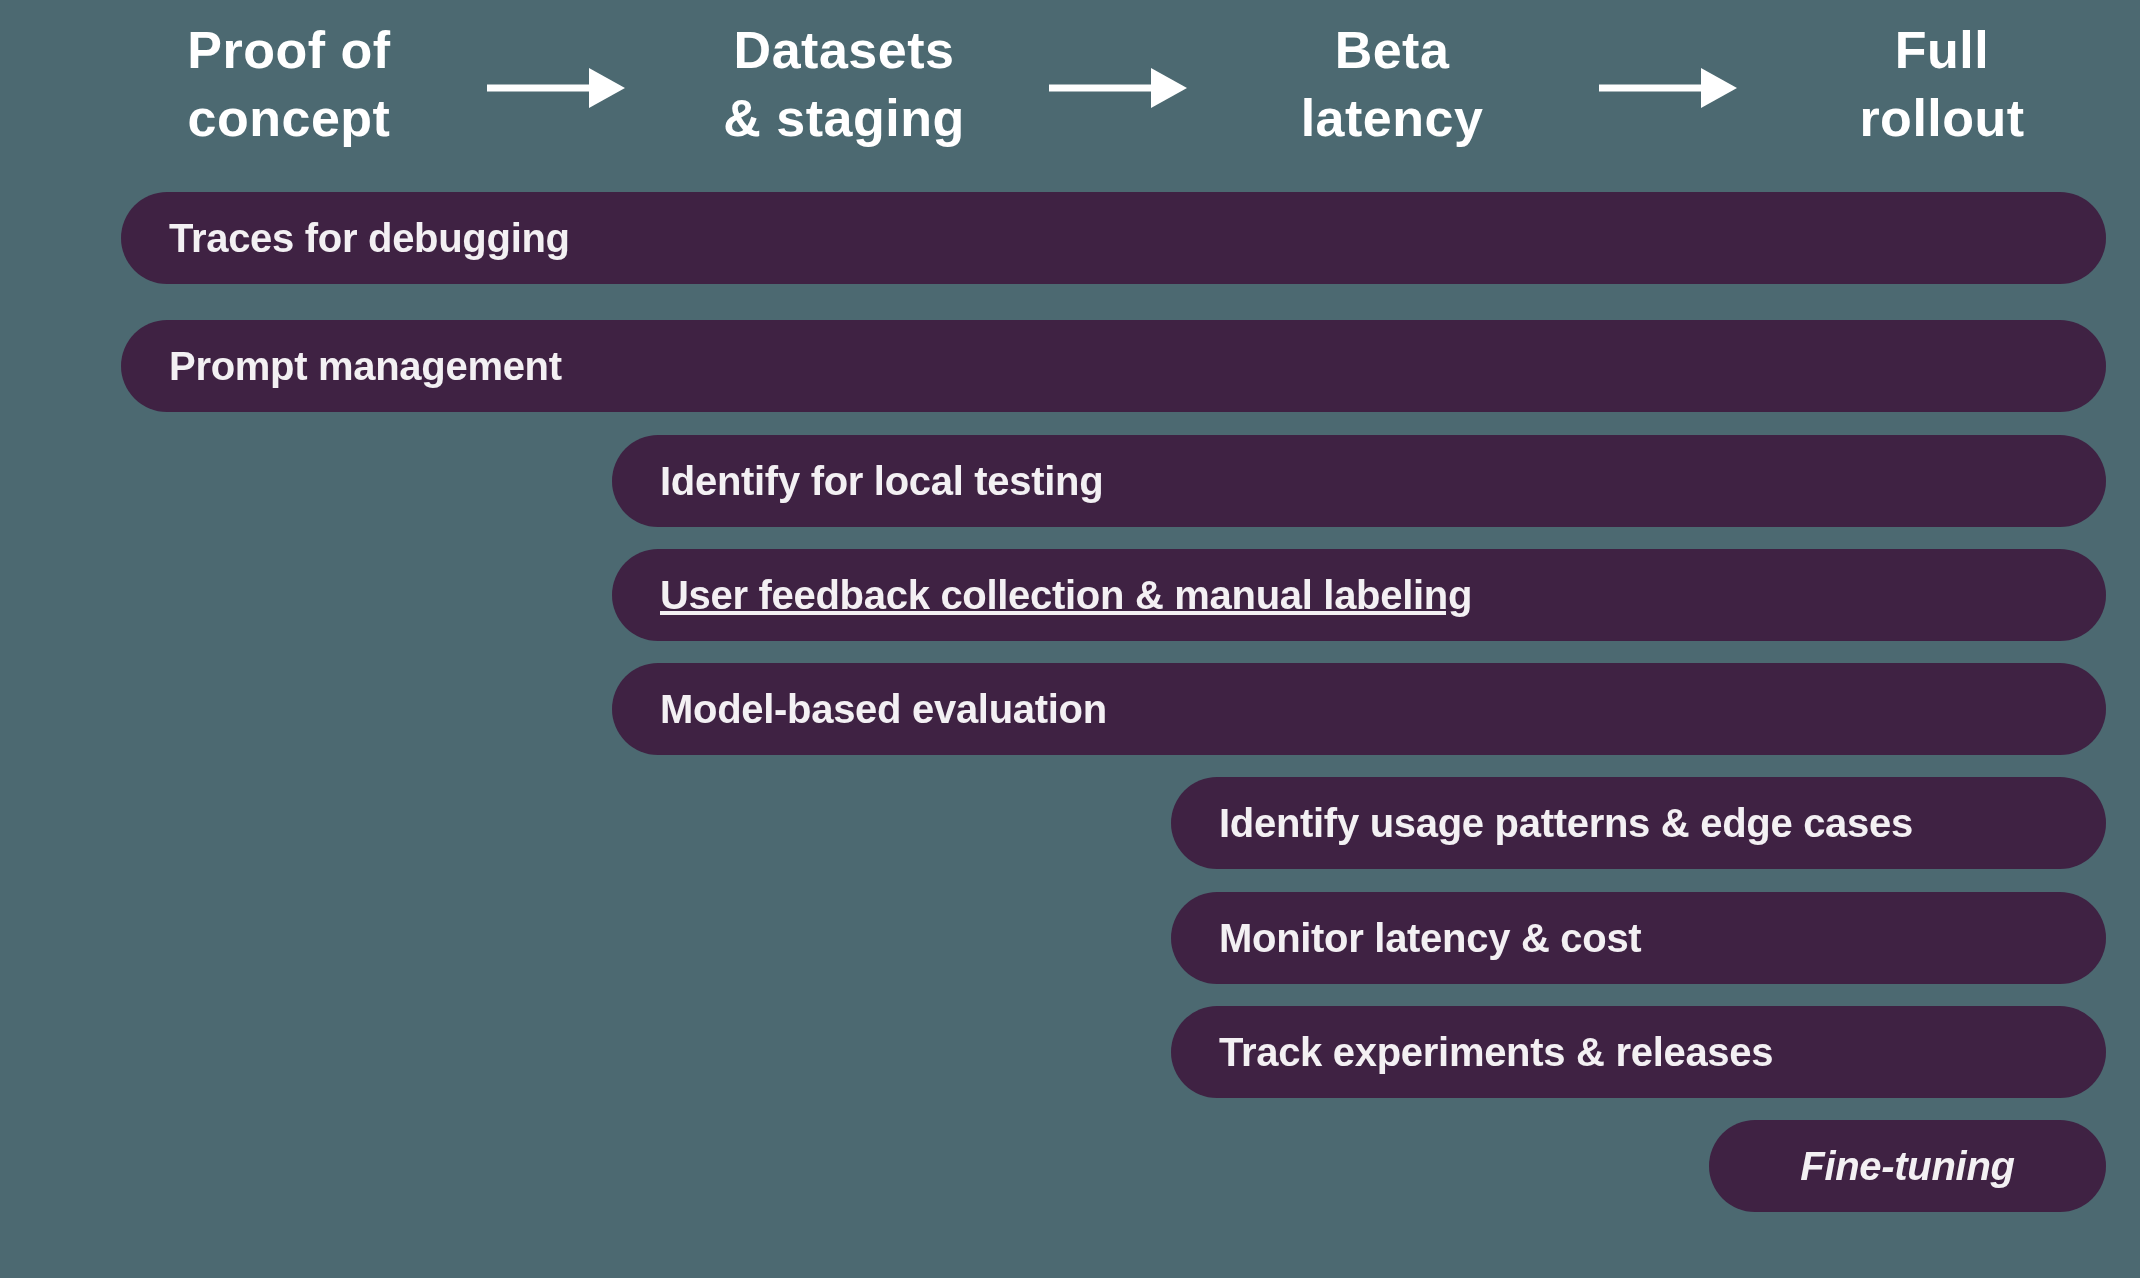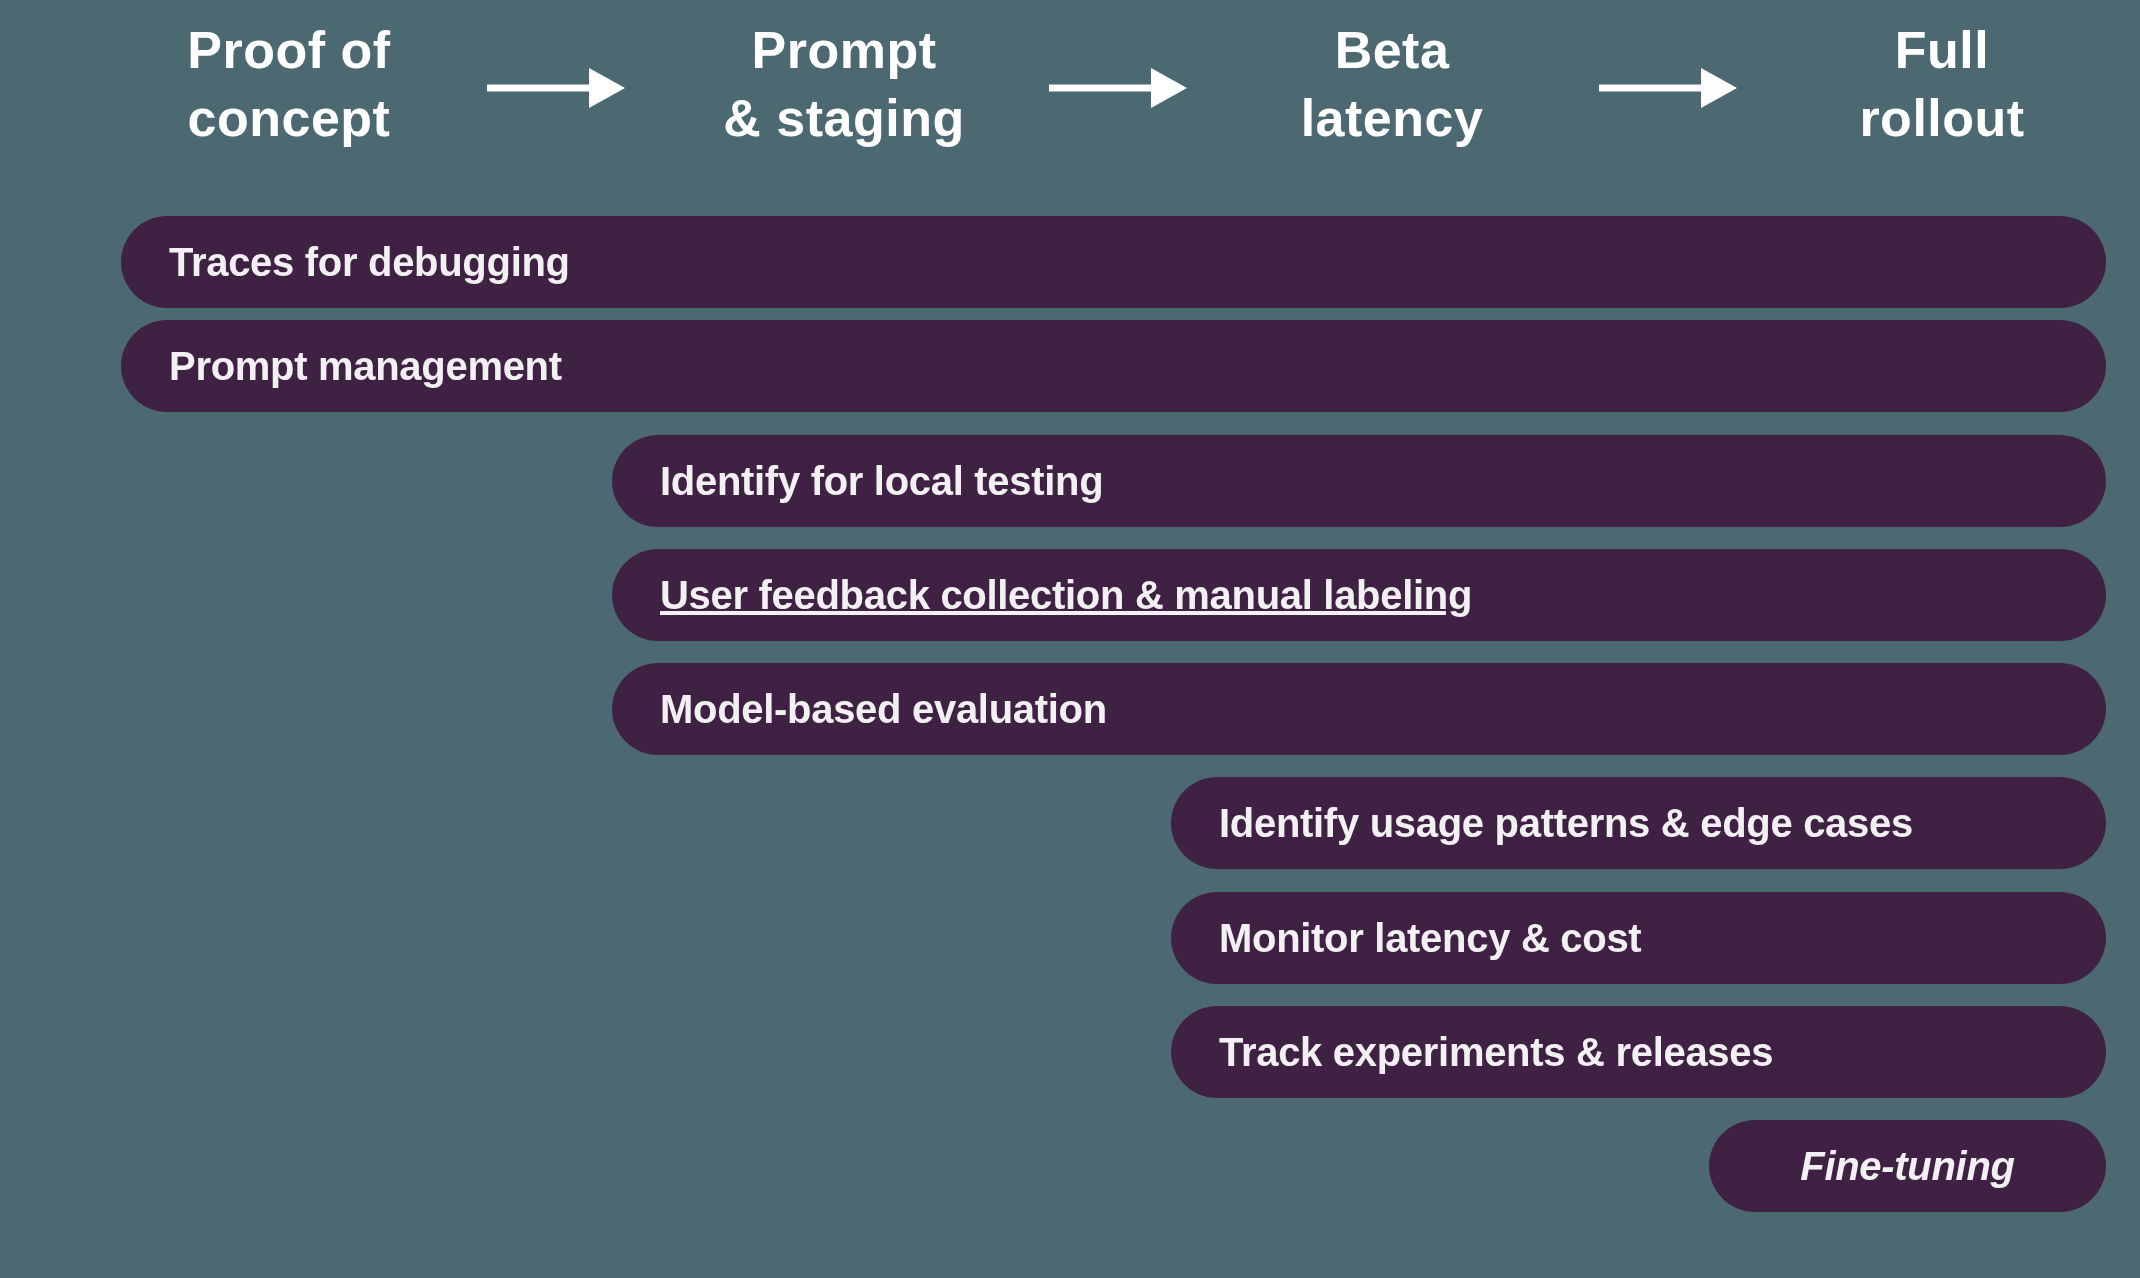--- a/index.html
+++ b/index.html
@@ -56,41 +56,41 @@
     padding-left: 48px;
     font-size: 40px;
     font-weight: bold;
     letter-spacing: -0.3px;
     white-space: nowrap;
   }
   .from-stage-1 { left: 77px; }
   .from-stage-2 { left: 568px; }
   .from-stage-3 { left: 1127px; }
   .from-stage-4 { left: 1665px; font-style: italic; }
-  .bar-row-1 { top: 216px; }
+  .bar-row-1 { top: 192px; }
   .bar-row-2 { top: 320px; }
   .bar-row-3 { top: 435px; }
   .bar-row-4 { top: 549px; text-decoration: underline; }
   .bar-row-5 { top: 663px; }
   .bar-row-6 { top: 777px; text-align: center; }
   .bar-row-7 { top: 892px; }
   .bar-row-8 { top: 1006px; }
   .bar-row-9 { top: 1120px; justify-content: center; padding-left: 0; }
 </style>
 </head>
 <body>
 
 <div class="canvas">
 
   <div class="stage stage-1">
     <div>Proof of</div>
     <div>concept</div>
   </div>
   <div class="stage stage-2">
-    <div>Prompt</div>
+    <div>Datasets</div>
     <div>&amp; staging</div>
   </div>
   <div class="stage stage-3">
     <div>Beta</div>
     <div>latency</div>
   </div>
   <div class="stage stage-4">
     <div>Full</div>
     <div>rollout</div>
   </div>

